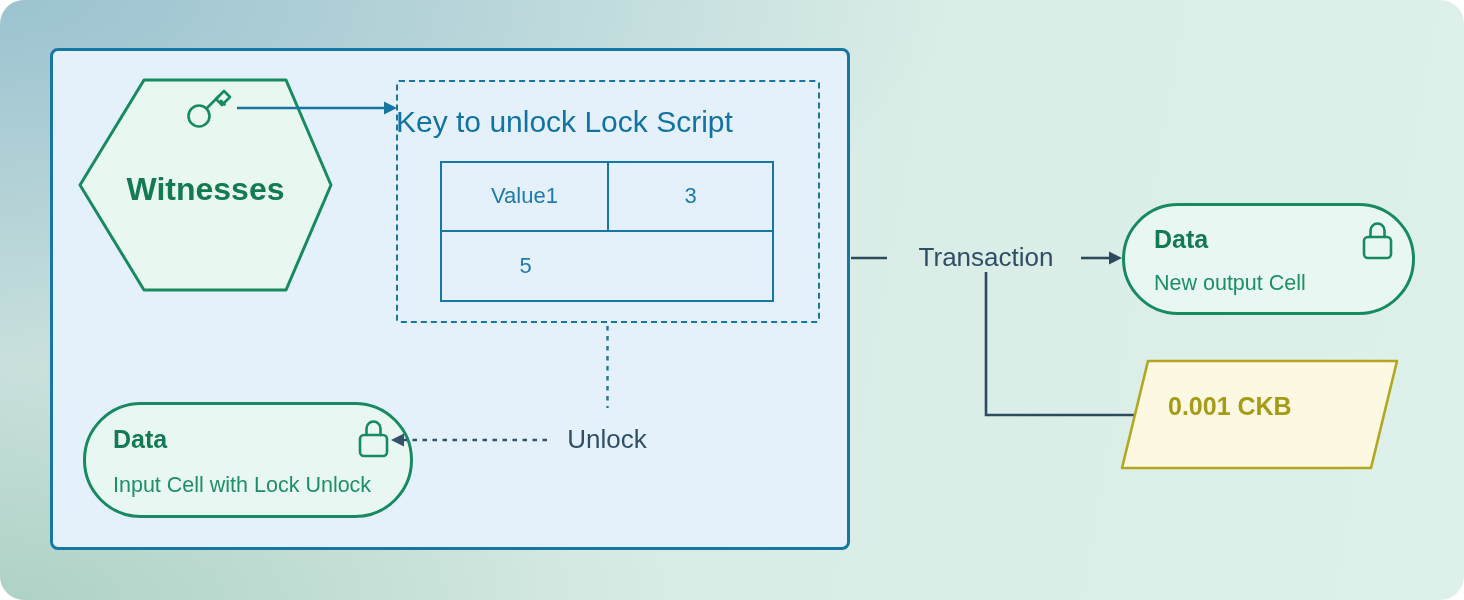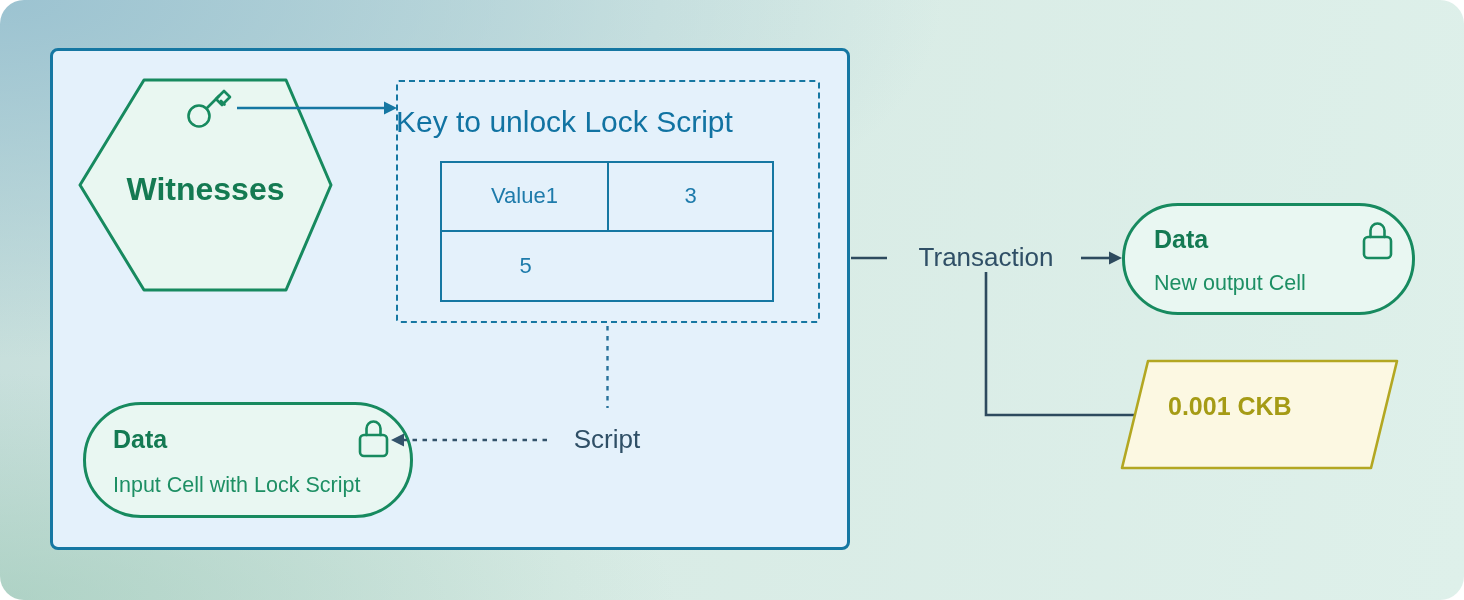--- a/index.html
+++ b/index.html
@@ -150,25 +150,25 @@
   <div class="abs witnesses-label">Witnesses</div>
 
   <div class="abs key-box-title">Key to unlock Lock Script</div>
 
   <div class="abs value-table">
     <div class="cell c0 r0">Value1</div>
     <div class="cell c1 r0">3</div>
     <div class="cell c1 r1">5</div>
   </div>
 
-  <div class="abs unlock-label">Script</div>
+  <div class="abs unlock-label">Unlock</div>
 
   <div class="abs pill input-cell"></div>
   <div class="abs pill-title t-input-title">Data</div>
-  <div class="abs pill-sub t-input-sub">Input Cell with Lock Script</div>
+  <div class="abs pill-sub t-input-sub">Input Cell with Lock Unlock</div>
 
   <div class="abs transaction-label">Transaction</div>
 
   <div class="abs pill output-cell"></div>
   <div class="abs pill-title t-output-title">Data</div>
   <div class="abs pill-sub t-output-sub">New output Cell</div>
 
   <div class="abs fee-amount">0.001 CKB</div>
 
 </div>

